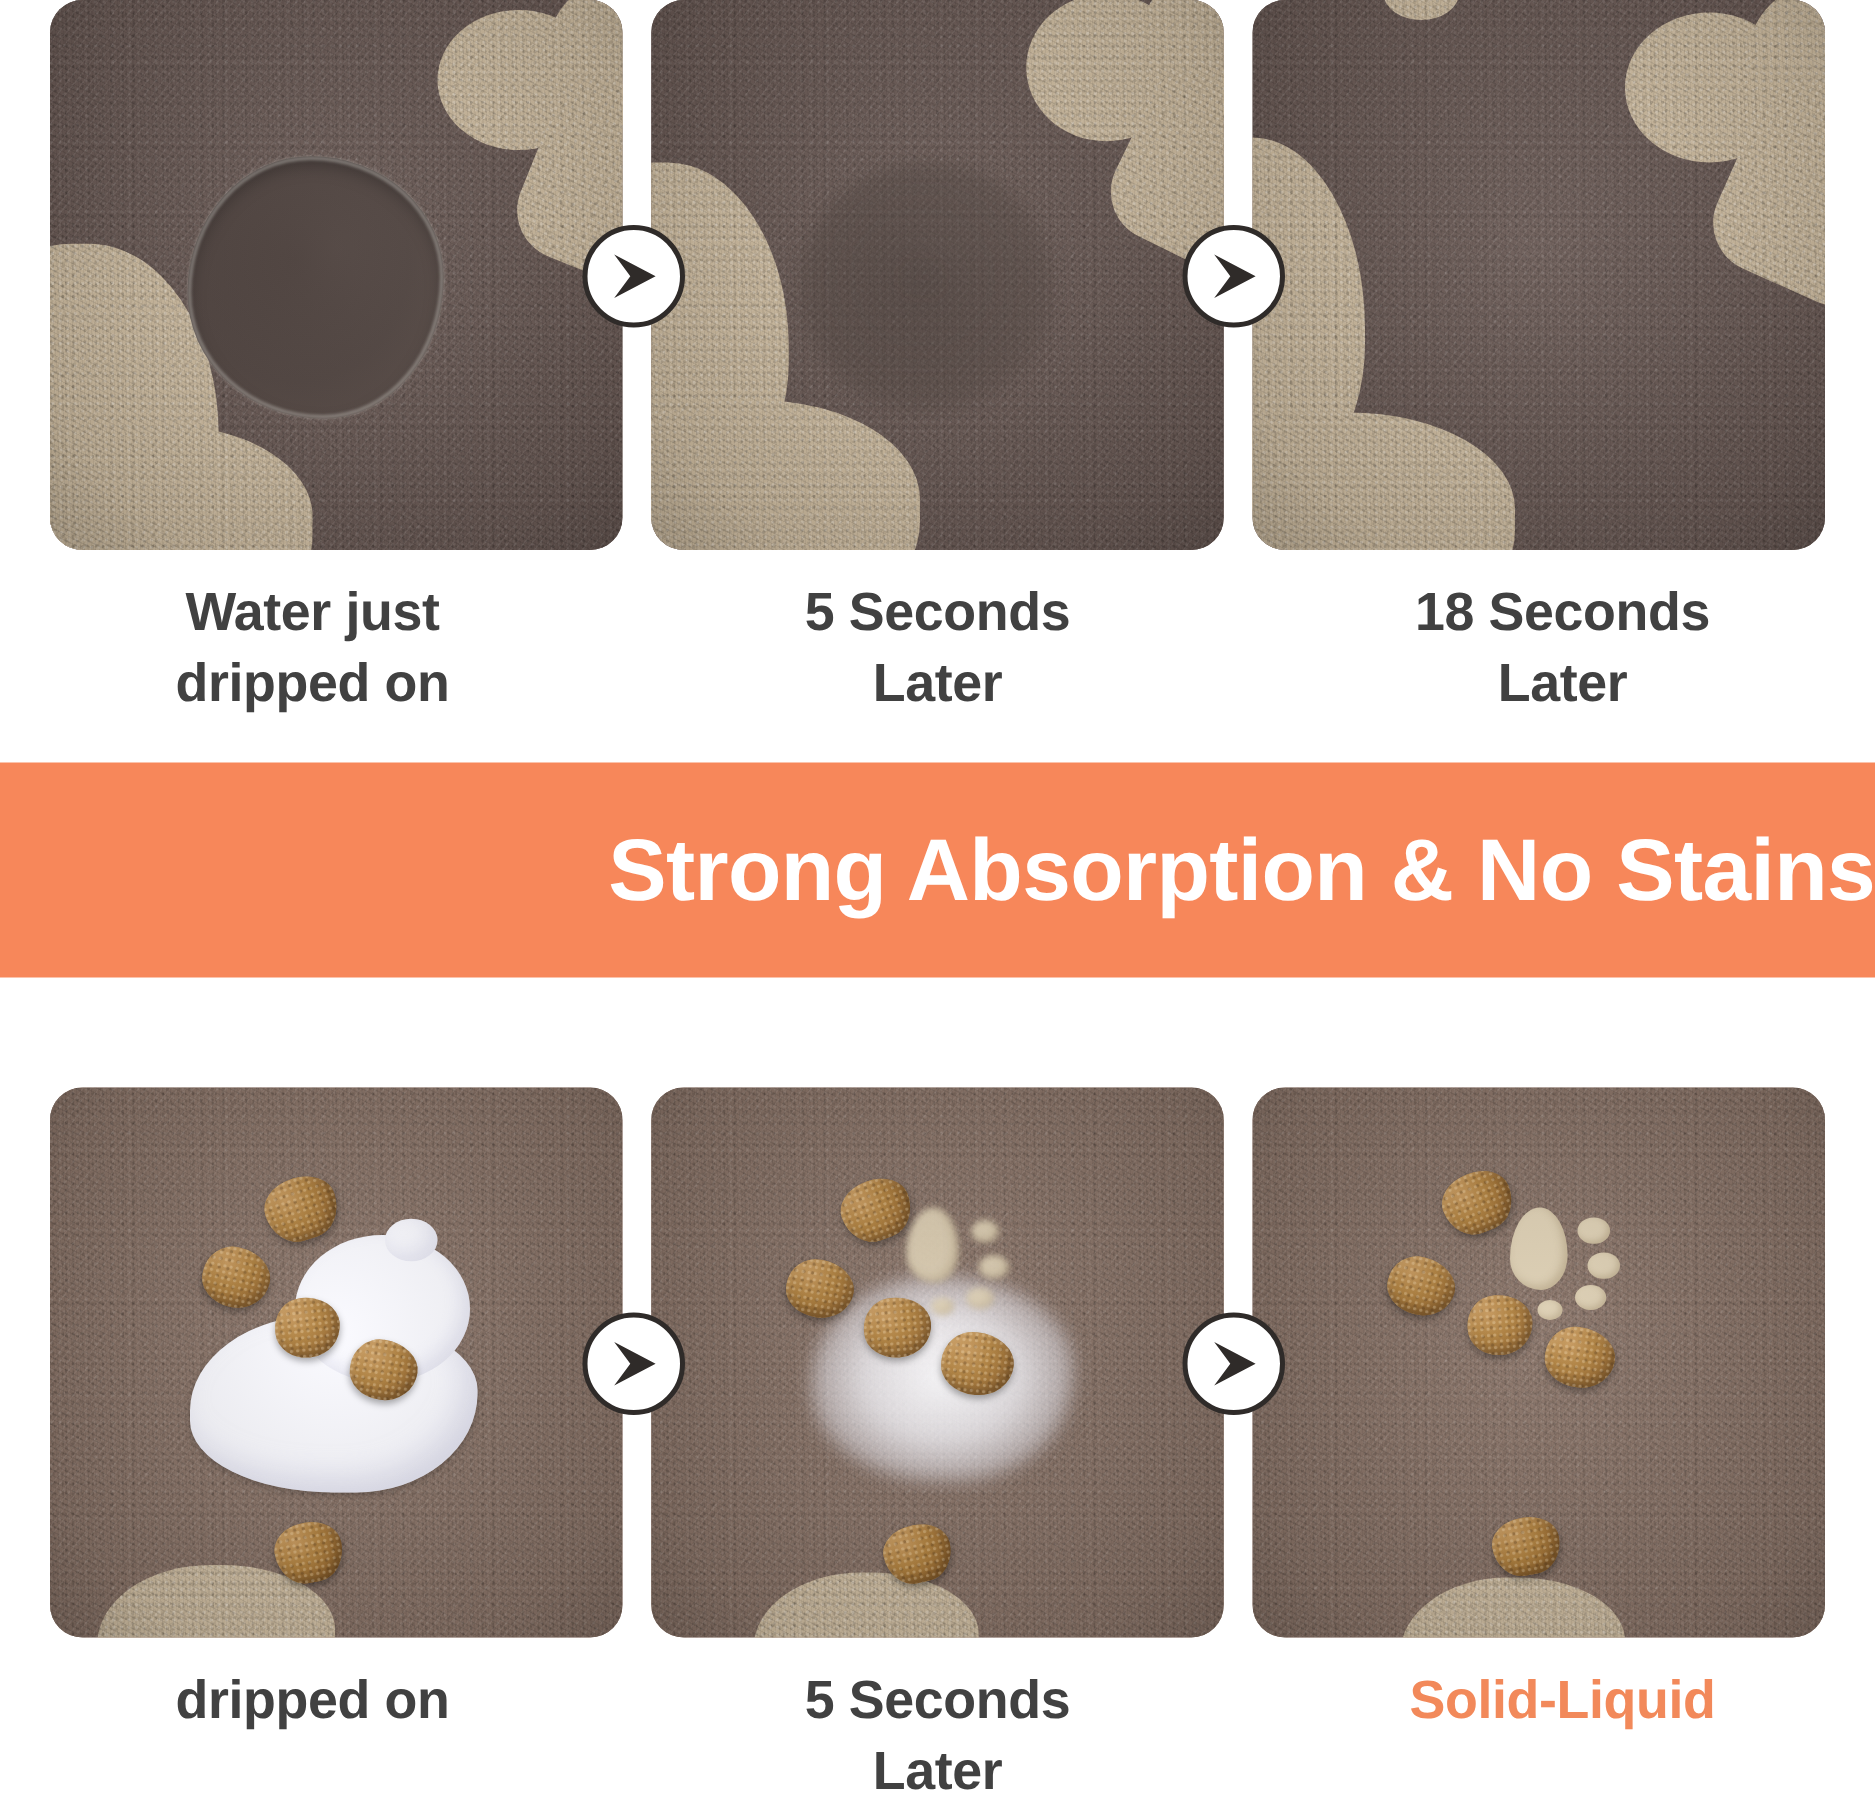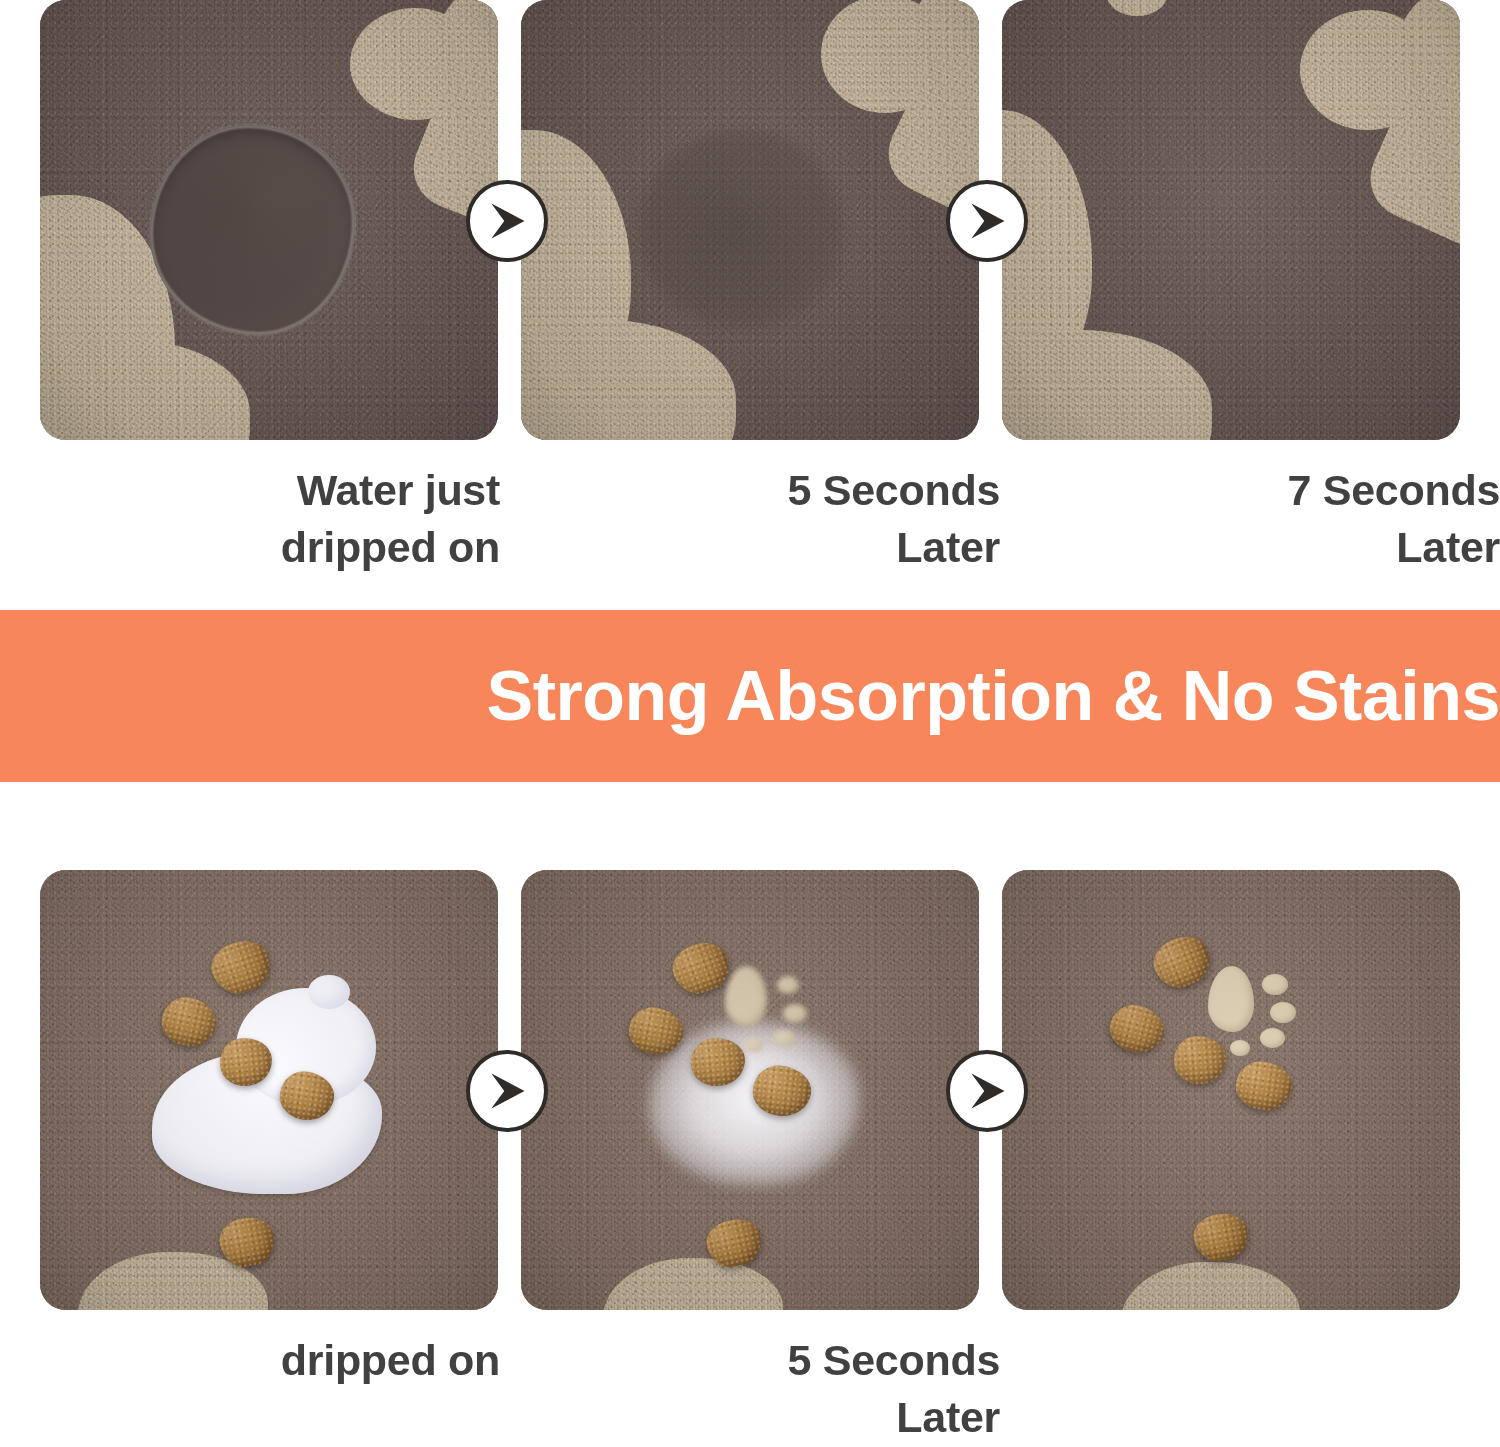--- a/index.html
+++ b/index.html
@@ -174,21 +174,21 @@
   .caption-row {
     position:absolute;
     left:0; width:1500px;
     display:flex;
   }
   .cap-row-top    { top:462px; }
   .cap-row-bottom { top:1332px; }
 
   .caption {
     width:500px;
-    text-align:right;
+    text-align:center;
     font-size:43px;
     font-weight:700;
     line-height:1.32;
     color:#414141;
     letter-spacing:-.3px;
   }
   .caption.accent { color:#f2895a; }
 
   
   .banner {
@@ -268,21 +268,21 @@
 <div class="caption-row cap-row-top">
   <div class="caption">
     <div>Water just</div>
     <div>dripped on</div>
   </div>
   <div class="caption">
     <div>5 Seconds</div>
     <div>Later</div>
   </div>
   <div class="caption">
-    <div>7 Seconds</div>
+    <div>18 Seconds</div>
     <div>Later</div>
   </div>
 </div>
 
 <div class="banner">
   <div class="banner-text">Strong Absorption &amp; No Stains</div>
 </div>
 
 <div class="photo-row row-bottom">
 
@@ -363,14 +363,15 @@
 
 <div class="caption-row cap-row-bottom">
   <div class="caption">
     <div>dripped on</div>
   </div>
   <div class="caption">
     <div>5 Seconds</div>
     <div>Later</div>
   </div>
   <div class="caption accent">
+    <div>Solid-Liquid</div>
   </div>
 </div>
 
 </body></html>

